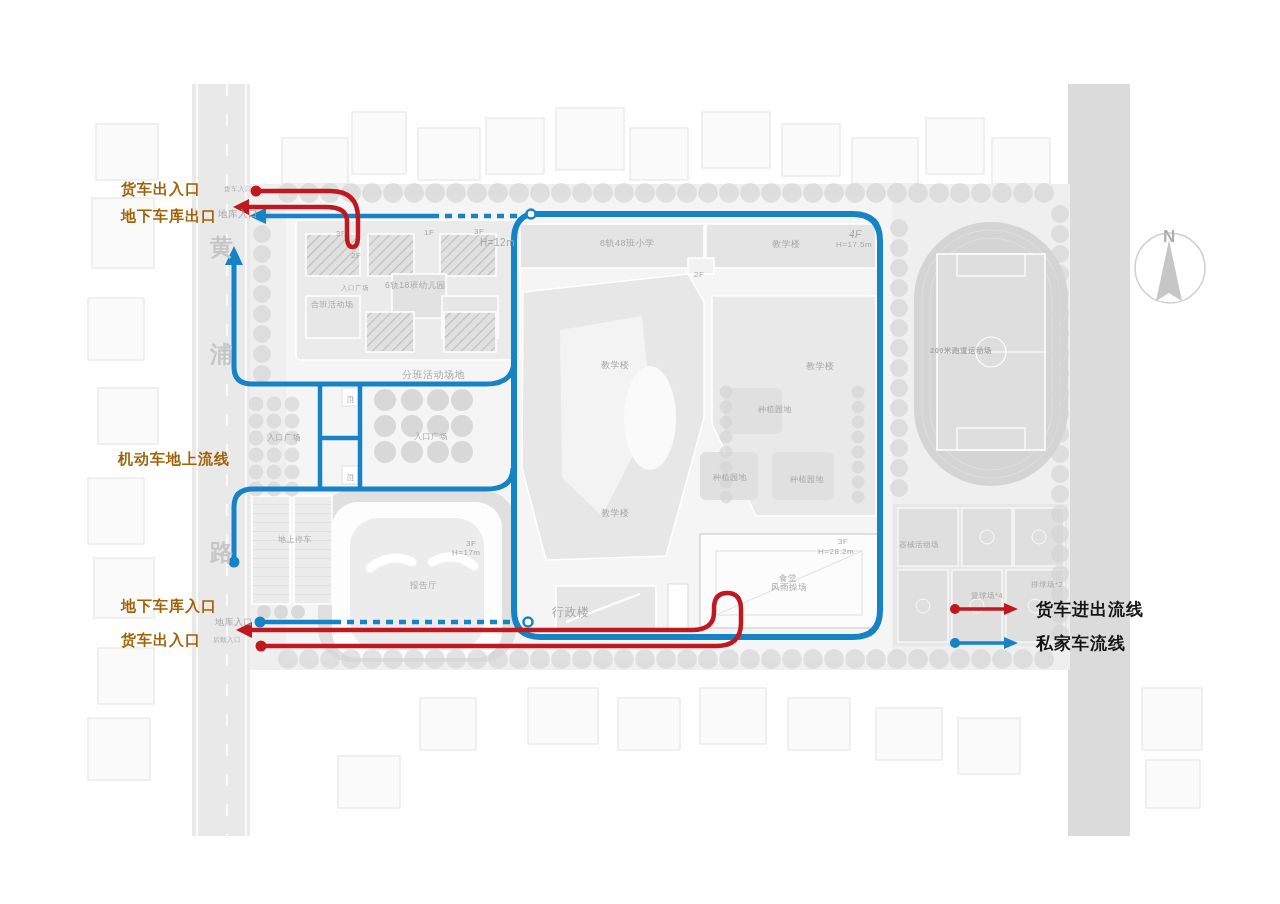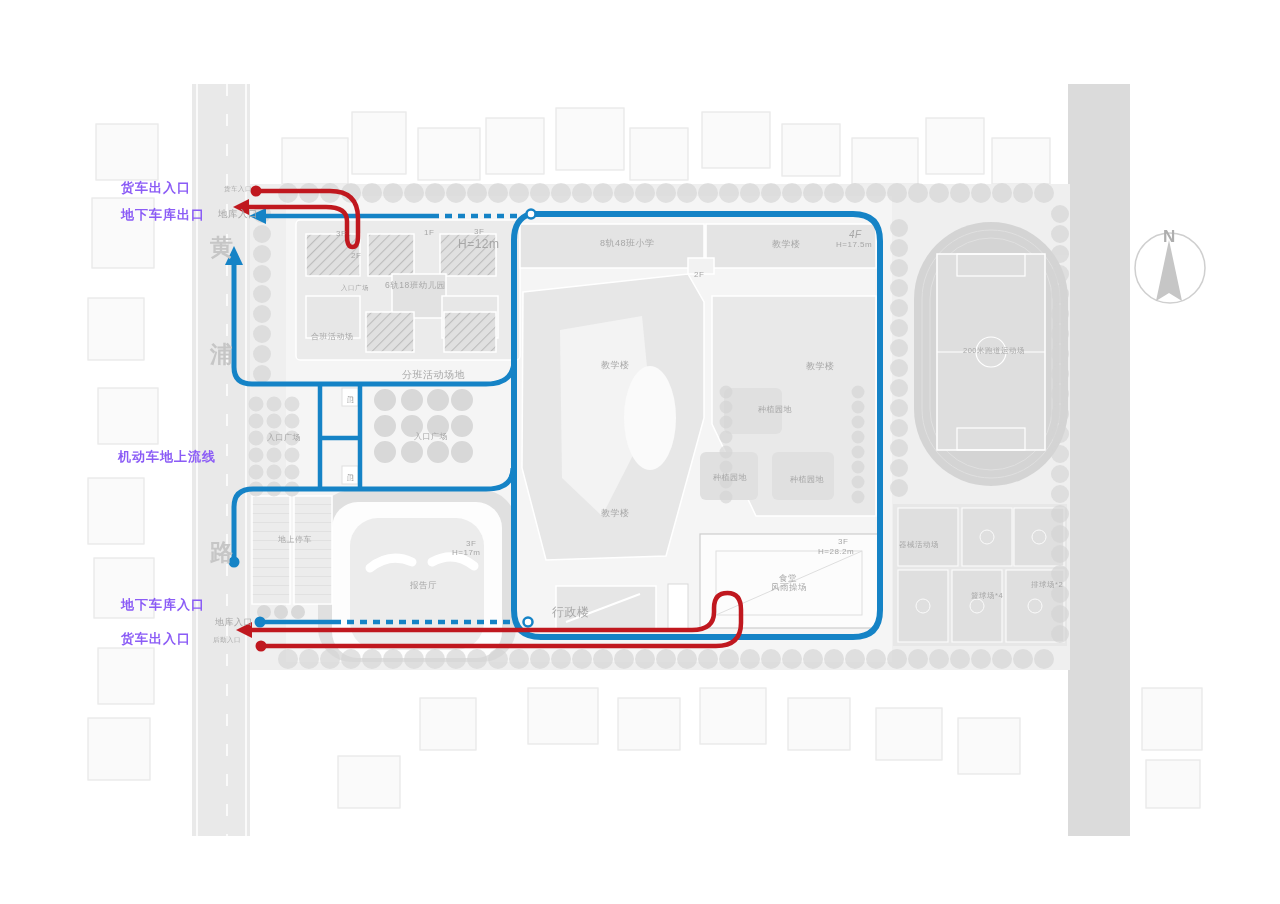--- a/index.html
+++ b/index.html
@@ -2,26 +2,26 @@
 <html><head>
 <meta charset="utf-8">
 <style>
   html,body{margin:0;padding:0;background:#fff;}
   .stage{
     position:relative;width:1280px;height:904px;background:#ffffff;overflow:hidden;
     font-family:"Liberation Sans","DejaVu Sans",sans-serif;
   }
   .stage svg.plan{position:absolute;left:0;top:0;}
   .ann{
-    position:absolute;font-size:13px;font-weight:600;color:#8b5cf6;
+    position:absolute;font-size:15px;font-weight:600;color:#a16207;
     letter-spacing:1px;white-space:nowrap;line-height:1;
   }
   .ann-0{left:121px;top:181px;}
   .ann-1{left:121px;top:208px;}
-  .ann-2{left:118px;top:451px;font-family:Liberation Mono, monospace;}
+  .ann-2{left:118px;top:451px;}
   .ann-3{left:121px;top:598px;}
   .ann-4{left:121px;top:632px;}
   .road-char{
     position:absolute;left:210px;font-size:23px;color:#c6c6c6;
     line-height:1;font-weight:600;
   }
   .rc-0{top:236px;}
   .rc-1{top:343px;}
   .rc-2{top:541px;}
   .plan-label{
@@ -266,45 +266,63 @@
       <span class="plan-label" style="left: 215px; top: 618px; font-size: 9px;">地库入口</span>
       <span class="plan-label" style="left: 213px; top: 637px; font-size: 6.5px;">后勤入口</span>
       <span class="plan-label" style="left: 600px; top: 239px; font-size: 9px;">8轨48班小学</span>
       <span class="plan-label" style="left: 772px; top: 240px; font-size: 9px;">教学楼</span>
       <span class="plan-label" style="left: 849px; top: 230px; font-size: 10px; font-style: italic;">4F</span>
       <span class="plan-label" style="left: 836px; top: 241px; font-size: 8px;">H=17.5m</span>
       <span class="plan-label" style="left: 694px; top: 271px; font-size: 8px;">2F</span>
       <span class="plan-label" style="left: 336px; top: 230px; font-size: 8px;">3F</span>
       <span class="plan-label" style="left: 424px; top: 229px; font-size: 8px;">1F</span>
       <span class="plan-label" style="left: 474px; top: 228px; font-size: 8px;">3F</span>
-      <span class="plan-label" style="left: 458px; top: 238px; font-size: 12px;">H=12m</span>
+      <span class="plan-label" style="left: 480px; top: 238px; font-size: 10px;">H=12m</span>
       <span class="plan-label" style="left: 351px; top: 252px; font-size: 8px;">2F</span>
       <span class="plan-label" style="left: 385px; top: 281px; font-size: 8.5px;">6轨18班幼儿园</span>
       <span class="plan-label" style="left: 341px; top: 285px; font-size: 6.5px;">入口广场</span>
-      <span class="plan-label" style="left: 311px; top: 301px; font-size: 8px; margin-top: 32px;">合班活动场</span>
+      <span class="plan-label" style="left: 311px; top: 301px; font-size: 8px;">合班活动场</span>
       <span class="plan-label" style="left: 402px; top: 370px; font-size: 10px;">分班活动场地</span>
       <span class="plan-label" style="left: 267px; top: 434px; font-size: 8px;">入口广场</span>
       <span class="plan-label" style="left: 414px; top: 433px; font-size: 8px;">入口广场</span>
       <span class="plan-label vertical" style="left: 347px; top: 390px; font-size: 7px;">门卫</span>
       <span class="plan-label vertical" style="left: 347px; top: 468px; font-size: 7px;">门卫</span>
       <span class="plan-label" style="left: 601px; top: 361px; font-size: 9px;">教学楼</span>
       <span class="plan-label" style="left: 806px; top: 362px; font-size: 9px;">教学楼</span>
       <span class="plan-label" style="left: 601px; top: 509px; font-size: 9px;">教学楼</span>
       <span class="plan-label" style="left: 758px; top: 406px; font-size: 8px;">种植园地</span>
       <span class="plan-label" style="left: 713px; top: 474px; font-size: 8px;">种植园地</span>
       <span class="plan-label" style="left: 790px; top: 476px; font-size: 8px;">种植园地</span>
       <span class="plan-label" style="left: 779px; top: 574px; font-size: 8.5px;">食堂</span>
       <span class="plan-label" style="left: 771px; top: 583px; font-size: 8.5px;">风雨操场</span>
       <span class="plan-label" style="left: 838px; top: 538px; font-size: 8px;">3F</span>
       <span class="plan-label" style="left: 818px; top: 548px; font-size: 8px;">H=28.2m</span>
       <span class="plan-label" style="left: 552px; top: 606px; font-size: 12px;">行政楼</span>
       <span class="plan-label" style="left: 410px; top: 581px; font-size: 8.5px;">报告厅</span>
       <span class="plan-label" style="left: 466px; top: 540px; font-size: 8px;">3F</span>
       <span class="plan-label" style="left: 452px; top: 549px; font-size: 8px;">H=17m</span>
       <span class="plan-label" style="left: 278px; top: 536px; font-size: 8px;">地上停车</span>
-      <span class="plan-label" style="left: 963px; top: 347px; font-size: 7.5px;">200米跑道运动场</span>
+      <span class="plan-label" style="left: 930px; top: 347px; font-size: 7.5px; font-weight: bold;">200米跑道运动场</span>
       <span class="plan-label" style="left: 899px; top: 541px; font-size: 7.5px;">器械活动场</span>
       <span class="plan-label" style="left: 971px; top: 592px; font-size: 7.5px; text-align: right;">篮球场*4</span>
       <span class="plan-label" style="left: 1031px; top: 581px; font-size: 7.5px;">排球场*2</span>
     </div>
 
-
+<div class="legend">
+  <div class="legend-row">
+    <svg width="74" height="16">
+      <circle cx="7" cy="8" r="5" fill="#c0181f"></circle>
+      <line x1="7" y1="8" x2="56" y2="8" stroke="#c0181f" stroke-width="3.5"></line>
+      <polygon points="56,2 70,8 56,14" fill="#c0181f"></polygon>
+    </svg>
+    <span class="legend-label">货车进出流线</span>
+  </div>
+  <div class="legend-row">
+    <svg width="74" height="16">
+      <circle cx="7" cy="8" r="5" fill="#1583c6"></circle>
+      <line x1="7" y1="8" x2="56" y2="8" stroke="#1583c6" stroke-width="3.5"></line>
+      <polygon points="56,2 70,8 56,14" fill="#1583c6"></polygon>
+    </svg>
+    <span class="legend-label">私家车流线</span>
+  </div>
 </div>
 
+</div>
+
 </body></html>

